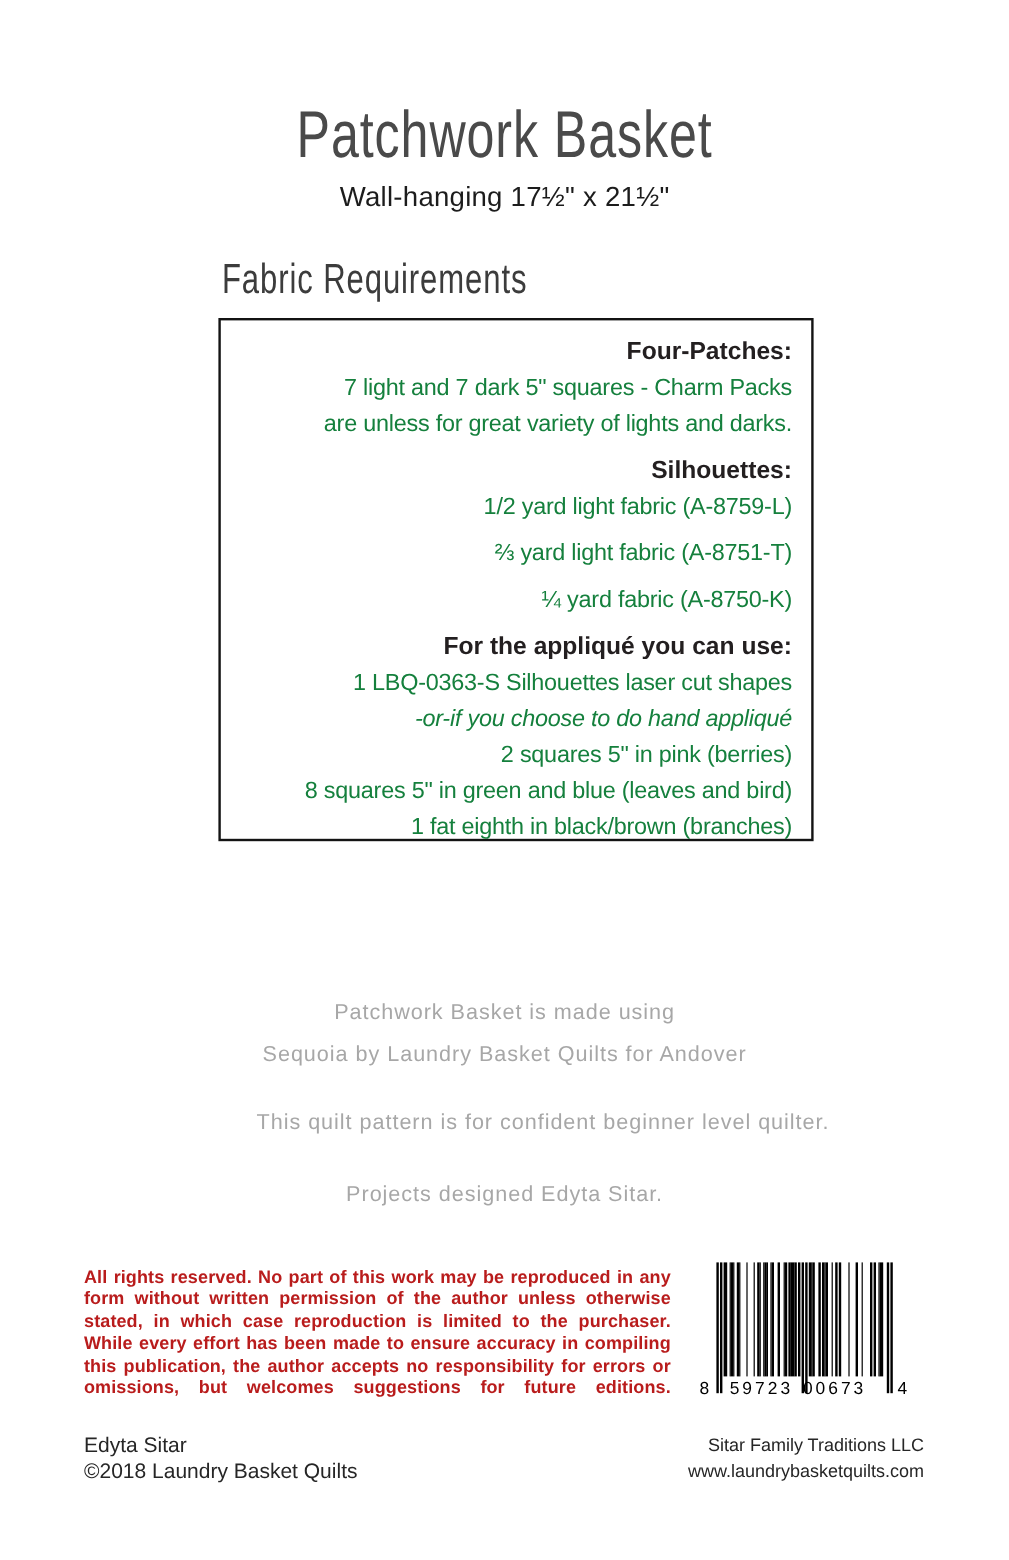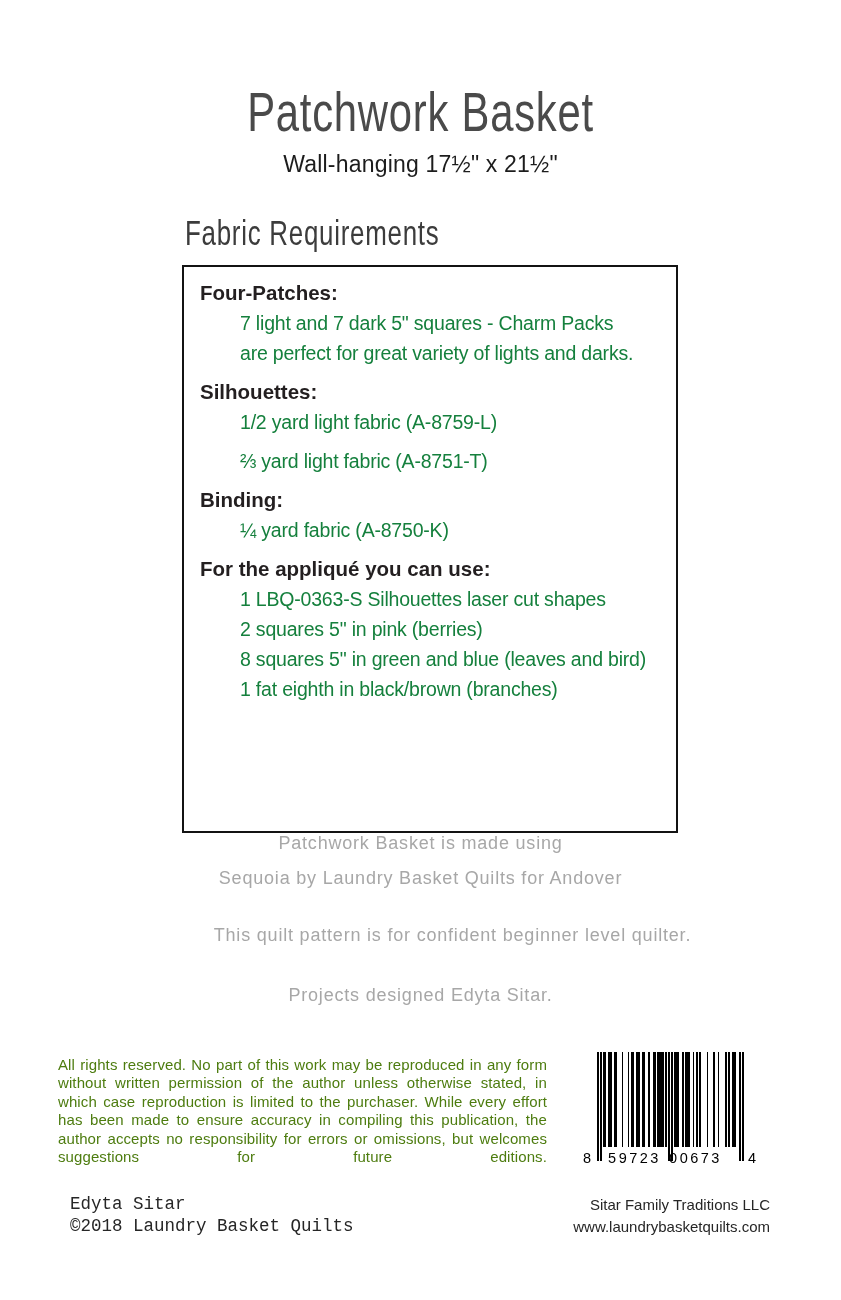--- a/index.html
+++ b/index.html
@@ -17,60 +17,60 @@
     position:absolute;top:151px;left:0;width:100%;text-align:center;
     font-size:23px;color:#1c1c1c;letter-spacing:0.2px;
   }
   .fabric-heading{
     position:absolute;top:213px;left:185px;
     font-size:35px;font-weight:400;color:#3c3c3c;letter-spacing:1px;
     transform:scaleX(0.74);transform-origin:left center;
   }
   
   .req-box{
-    position:absolute;left:182px;top:265px;width:496px;height:568px;
-    border:2.5px solid #131313;box-sizing:border-box;padding:11px 16px 0 16px;
+    position:absolute;left:182px;top:265px;width:496px;height:436px;
+    border:2.5px solid #131313;box-sizing:border-box;padding:11px 16px 0 16px;text-align:right;
   }
   .req-section{margin-top:9px;}
   .req-section.first{margin-top:0;}
   .req-heading{font-weight:bold;font-size:20.5px;line-height:30px;color:#231f20;}
   .req-line{
     font-size:19.5px;line-height:30px;padding-left:40px;
     letter-spacing:-0.2px;white-space:nowrap;color:#15803d;
   }
   .req-line.has-prefix{padding-left:0;margin-left:-12px;}
   .prefix{display:inline-block;width:52px;font-style:italic;}
   .italic{font-style:italic;}
   
   .note{
     position:absolute;left:0;width:100%;text-align:center;
     color:#a7a7a7;font-size:18px;letter-spacing:0.8px;
   }
   .note-2line{line-height:35px;}
   
   .legal{
-    position:absolute;left:58px;top:1056px;width:489px;
-    font-size:15px;line-height:18.4px;color:#4d7c0f;
-    text-align:justify;text-align-last:justify;letter-spacing:0.1px;
+    position:absolute;left:70px;top:1056px;width:489px;
+    font-size:15px;line-height:18.4px;color:#b91c1c;
+    text-align:justify;text-align-last:justify;letter-spacing:0.1px;font-weight:bold;
   }
   
   .barcode{position:absolute;left:583px;top:1052px;width:182px;height:120px;}
   .bars{position:absolute;left:14px;top:0;display:flex;align-items:flex-start;}
   .module{width:1.56px;height:95px;flex:none;}
   .module.on{background:#000;}
   .module.guard{height:109px;}
   .bc-num{position:absolute;top:98px;font-size:14.5px;color:#000;text-align:center;}
   .bc-sys{left:-3px;width:14px;}
   .bc-left{left:19px;width:65px;letter-spacing:2.5px;}
   .bc-right{left:80px;width:65px;letter-spacing:2.5px;}
   .bc-check{left:161px;width:16px;}
   
   .footer-left{
     position:absolute;left:70px;top:1194px;
-    font-size:17.5px;line-height:21.5px;color:#262626;font-family:Liberation Mono, monospace;
+    font-size:17.5px;line-height:21.5px;color:#262626;
   }
   .footer-right{
     position:absolute;right:71px;top:1194px;text-align:right;
     font-size:15px;line-height:21.5px;color:#262626;
   }
 </style>
 </head>
 <body>
 
 <div class="page">
@@ -79,36 +79,36 @@
 
   <div class="subtitle">Wall-hanging 17½" x 21½"</div>
 
   <div class="fabric-heading">Fabric Requirements</div>
 
   <div class="req-box">
     <div id="req-list">
         <div class="req-section first">
           <div class="req-heading">Four-Patches:</div>
           <div class="req-line"><span>7 light and 7 dark 5" squares - Charm Packs</span></div>
-          <div class="req-line"><span>are perfect for great variety of lights and darks.</span></div>
+          <div class="req-line"><span>are unless for great variety of lights and darks.</span></div>
         </div>
         <div class="req-section">
           <div class="req-heading">Silhouettes:</div>
           <div class="req-line"><span>1/2 yard light fabric (A-8759-L)</span></div>
         </div>
         <div class="req-section">
           <div class="req-line"><span>⅔ yard light fabric (A-8751-T)</span></div>
         </div>
         <div class="req-section">
-          <div class="req-heading">Binding:</div>
           <div class="req-line"><span>¼ yard fabric (A-8750-K)</span></div>
         </div>
         <div class="req-section">
           <div class="req-heading">For the appliqué you can use:</div>
           <div class="req-line"><span>1 LBQ-0363-S Silhouettes laser cut shapes</span></div>
+          <div class="req-line has-prefix"><span class="prefix">-or-</span><span class="italic">if you choose to do hand appliqué</span></div>
           <div class="req-line"><span>2 squares 5" in pink (berries)</span></div>
           <div class="req-line"><span>8 squares 5" in green and blue (leaves and bird)</span></div>
           <div class="req-line"><span>1 fat eighth in black/brown (branches)</span></div>
         </div>
       </div>
   </div>
 
   <div class="note note-2line" style="top:826px;">
     <div>Patchwork Basket is made using</div>
     <div>Sequoia by Laundry Basket Quilts for Andover</div>

